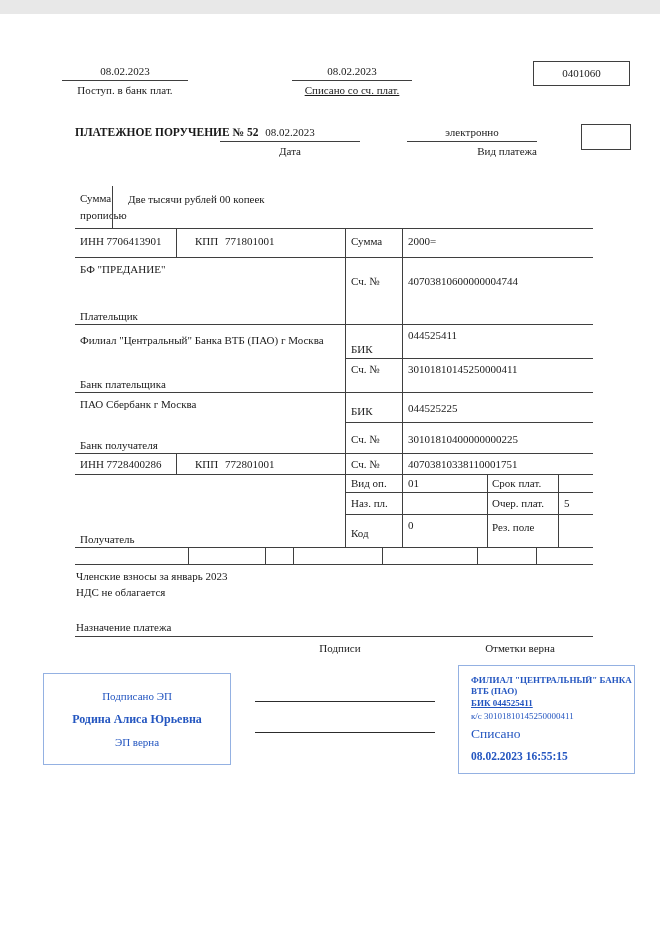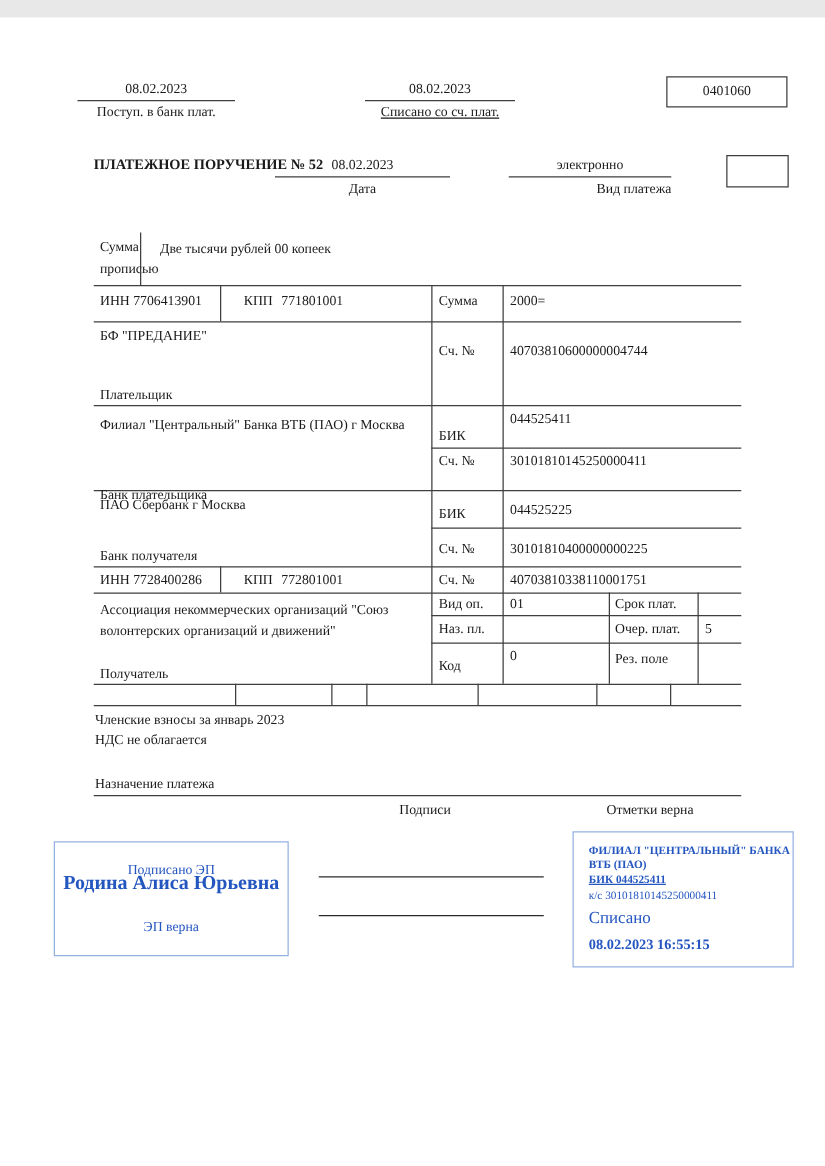--- a/index.html
+++ b/index.html
@@ -83,40 +83,39 @@
   <div class="t" style="left:225px;top:221px;">771801001</div>
   <div class="t" style="left:351px;top:221px;">Сумма</div>
   <div class="t" style="left:408px;top:221px;">2000=</div>
 
   <div class="t" style="left:80px;top:249px;">БФ "ПРЕДАНИЕ"</div>
   <div class="t" style="left:80px;top:296px;">Плательщик</div>
   <div class="t" style="left:351px;top:261px;">Сч. №</div>
   <div class="t" style="left:408px;top:261px;">40703810600000004744</div>
 
   <div class="t" style="left:80px;top:320px;">Филиал "Центральный" Банка ВТБ (ПАО) г Москва</div>
-  <div class="t" style="left:80px;top:376px;">Банк плательщика</div>
+  <div class="t" style="left:80px;top:364px;">Банк плательщика</div>
   <div class="t" style="left:408px;top:315px;">044525411</div>
   <div class="t" style="left:351px;top:329px;">БИК</div>
   <div class="t" style="left:351px;top:349px;">Сч. №</div>
   <div class="t" style="left:408px;top:349px;">30101810145250000411</div>
 
   <div class="t" style="left:80px;top:384px;">ПАО Сбербанк г Москва</div>
   <div class="t" style="left:80px;top:425px;">Банк получателя</div>
   <div class="t" style="left:351px;top:391px;">БИК</div>
   <div class="t" style="left:408px;top:388px;">044525225</div>
   <div class="t" style="left:351px;top:419px;">Сч. №</div>
   <div class="t" style="left:408px;top:419px;">30101810400000000225</div>
 
   <div class="t" style="left:80px;top:444px;">ИНН 7728400286</div>
   <div class="t" style="left:195px;top:444px;">КПП</div>
   <div class="t" style="left:225px;top:444px;">772801001</div>
   <div class="t" style="left:351px;top:444px;">Сч. №</div>
   <div class="t" style="left:408px;top:444px;">40703810338110001751</div>
 
-  <div class="t wrap" style="left:80px;top:466px;width:272px;line-height:1.5;">Ассоциация некоммерческих организаций "Союз волонтерских организаций и движений"</div>
   <div class="t" style="left:80px;top:519px;">Получатель</div>
 
   <div class="t" style="left:351px;top:463px;">Вид оп.</div>
   <div class="t" style="left:408px;top:463px;">01</div>
   <div class="t" style="left:492px;top:463px;">Срок плат.</div>
 
   <div class="t" style="left:351px;top:483px;">Наз. пл.</div>
   <div class="t" style="left:492px;top:483px;">Очер. плат.</div>
   <div class="t" style="left:564px;top:483px;">5</div>
 
@@ -130,21 +129,21 @@
   <div class="hl" style="left:75px;top:622px;width:518px;"></div>
 
   <div class="t ctr" style="left:280px;top:628px;width:120px;">Подписи</div>
   <div class="t ctr" style="left:455px;top:628px;width:130px;">Отметки верна</div>
 
   <div class="hl" style="left:255px;top:687px;width:180px;background:#2c2c2c;"></div>
   <div class="hl" style="left:255px;top:718px;width:180px;background:#2c2c2c;"></div>
 
   <div class="stamp" style="left:43px;top:659px;width:186px;height:90px;">
     <div class="t ctr blue" style="left:0;top:16px;width:186px;">Подписано ЭП</div>
-    <div class="t ctr blue b" style="left:0;top:24px;width:186px;font-size:16px;">Родина Алиса Юрьевна</div>
+    <div class="t ctr blue b" style="left:0;top:39px;width:186px;font-size:12px;">Родина Алиса Юрьевна</div>
     <div class="t ctr blue" style="left:0;top:62px;width:186px;">ЭП верна</div>
   </div>
 
   <div class="stamp" style="left:458px;top:651px;width:175px;height:107px;">
     <div class="t blue b sm" style="left:12px;top:10px;">ФИЛИАЛ "ЦЕНТРАЛЬНЫЙ" БАНКА</div>
     <div class="t blue b sm" style="left:12px;top:21px;">ВТБ (ПАО)</div>
     <div class="t blue b sm" style="left:12px;top:33px;text-decoration:underline;">БИК 044525411</div>
     <div class="t blue sm" style="left:12px;top:46px;">к/с 30101810145250000411</div>
     <div class="t blue" style="left:12px;top:61px;font-size:13.5px;">Списано</div>
     <div class="t blue b" style="left:12px;top:84px;font-size:11.5px;">08.02.2023 16:55:15</div>

